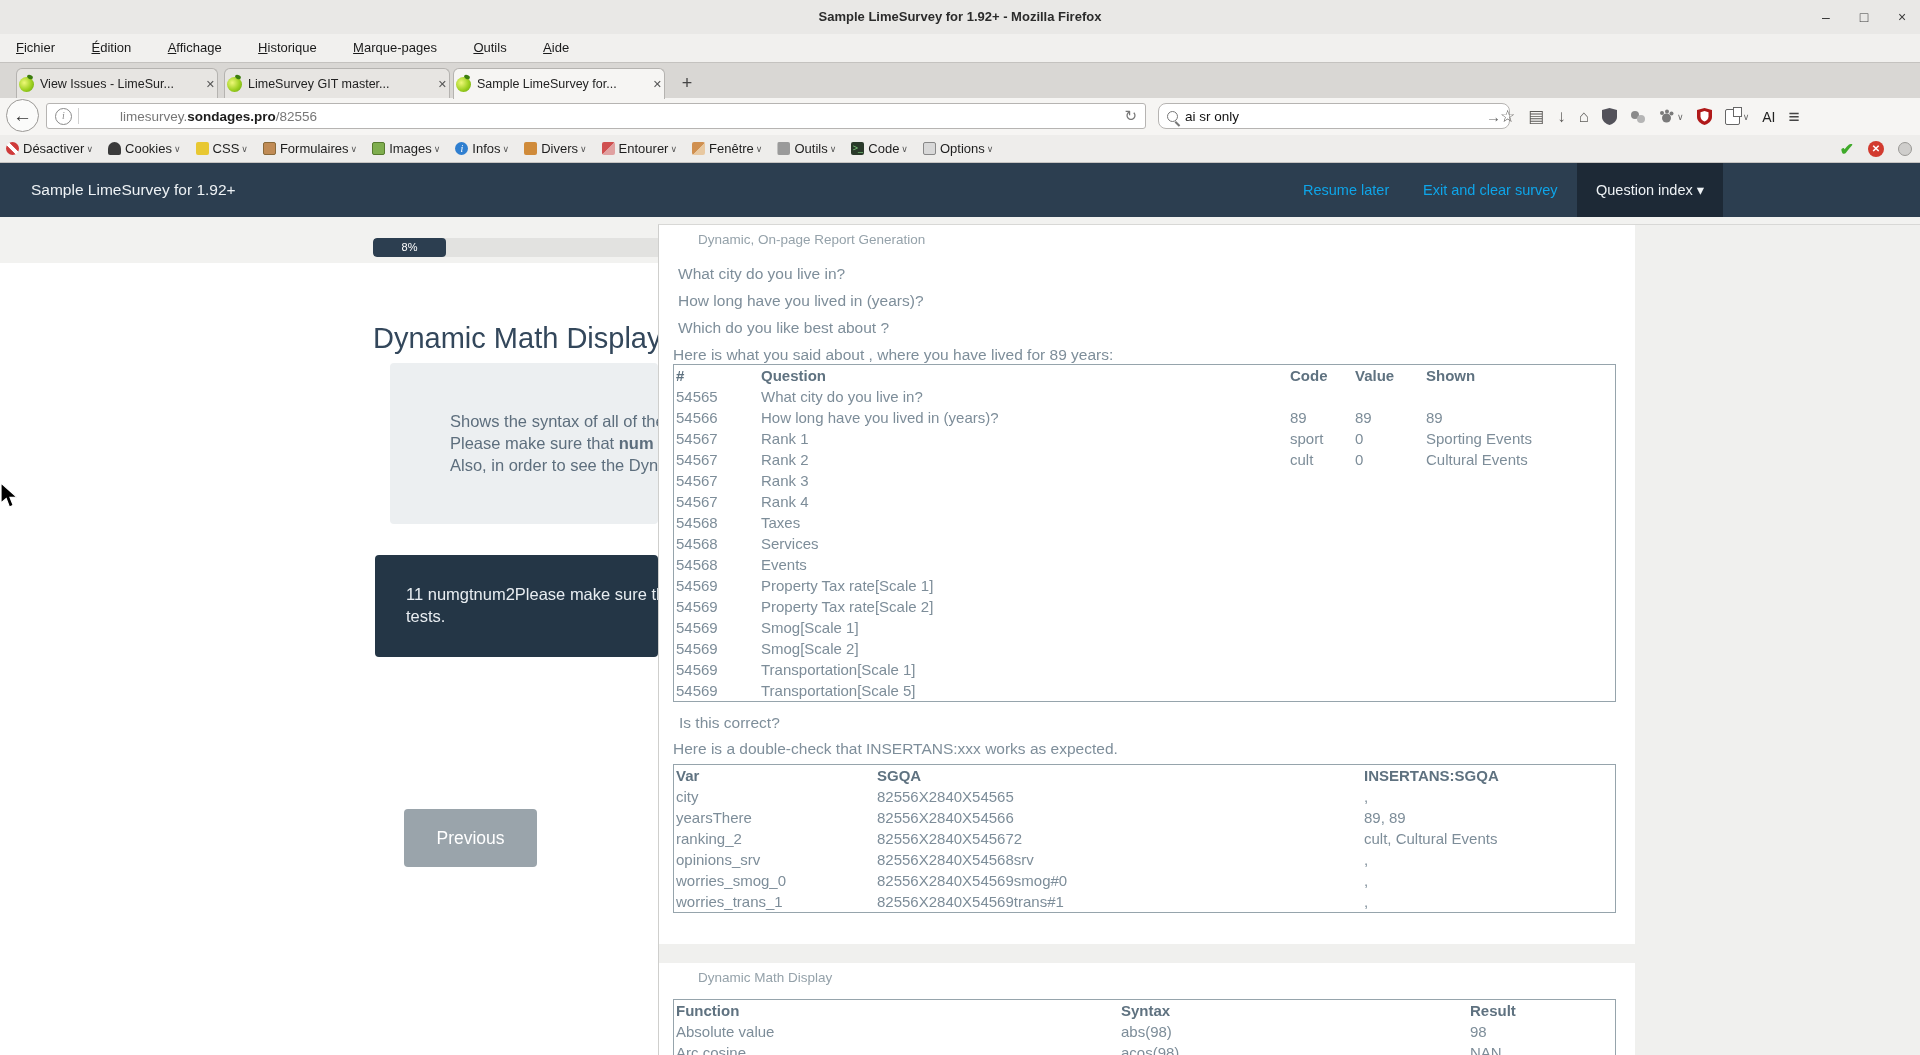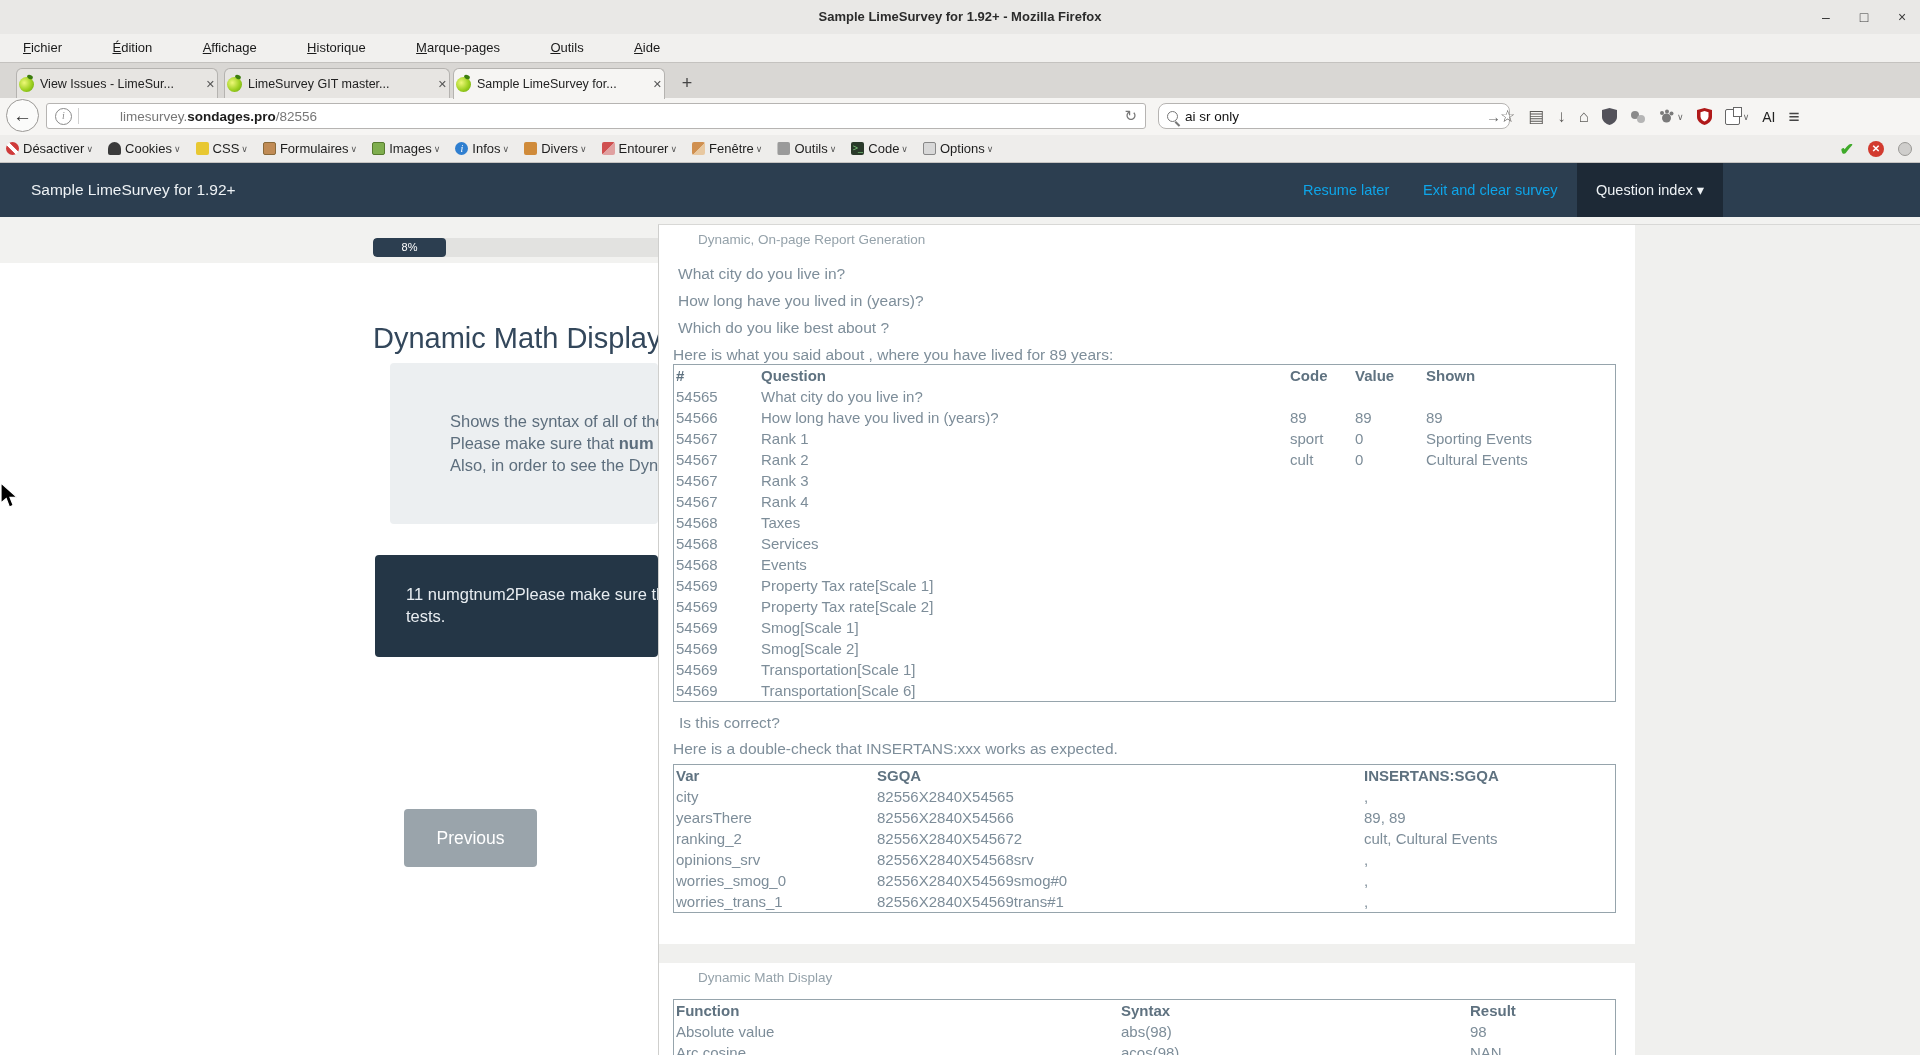--- a/index.html
+++ b/index.html
@@ -8,21 +8,21 @@
 
   
   .titlebar{position:absolute;left:0;top:0;width:100%;height:34px;background:#e9e8e6;
             border-bottom:1px solid #cfcdca;}
   .titlebar .wtitle{display:block;text-align:center;line-height:34px;font-size:13px;
             font-weight:700;color:#2b2b2b;}
   .win-controls{position:absolute;right:10px;top:0;height:34px;display:flex;align-items:center;gap:22px;}
   .win-controls span{font-size:14px;color:#3b3b3b;width:16px;text-align:center;cursor:default;}
 
   .menubar{position:absolute;left:0;top:34px;width:100%;height:28px;background:#f1f0ee;}
-  .menubar .menu-item{display:inline-block;line-height:28px;padding:0 23px;font-size:13px;color:#1a1a1a;}
+  .menubar .menu-item{display:inline-block;line-height:28px;padding:0 16px;font-size:13px;color:#1a1a1a;}
   .menubar .menu-item::first-letter{text-decoration:underline;}
 
   .tabbar{position:absolute;left:0;top:62px;width:100%;height:36px;background:#d9d7d4;
           border-top:1px solid #c4c2bf;}
   .tab{position:absolute;top:5px;height:31px;background:#e7e5e2;border:1px solid #b5b3b0;
        border-bottom:none;border-radius:6px 6px 0 0;display:flex;align-items:center;
        padding:0 2px;box-sizing:border-box;}
   .tab.active{background:#f6f5f3;z-index:2;}
   .tab .tlabel{font-size:12.5px;color:#222;margin:0 8px 0 6px;white-space:nowrap;overflow:hidden;flex:1;}
   .tab .tclose{font-size:11px;color:#555;}
@@ -446,21 +446,21 @@
             </tr>
             <tr>
               <td>54569</td>
               <td>Transportation[Scale 1]</td>
               <td></td>
               <td></td>
               <td></td>
             </tr>
             <tr>
               <td>54569</td>
-              <td>Transportation[Scale 6]</td>
+              <td>Transportation[Scale 5]</td>
               <td></td>
               <td></td>
               <td></td>
             </tr>
           </tbody>
         </table>
       <div class="idx-link" style="left:20px;top:489px;">Is this correct?</div>
       <div class="idx-text" style="top:515px;">Here is a double-check that INSERTANS:xxx works as expected.</div>
       <table class="rpt table2">
           <thead>

